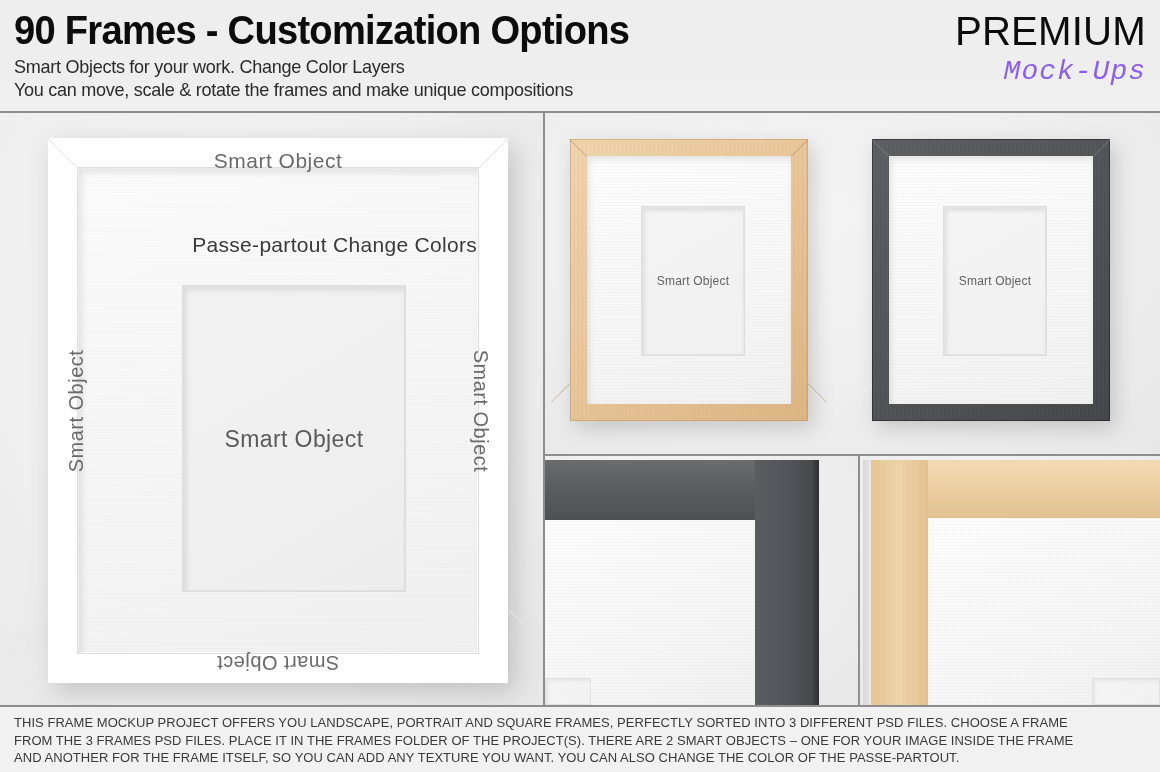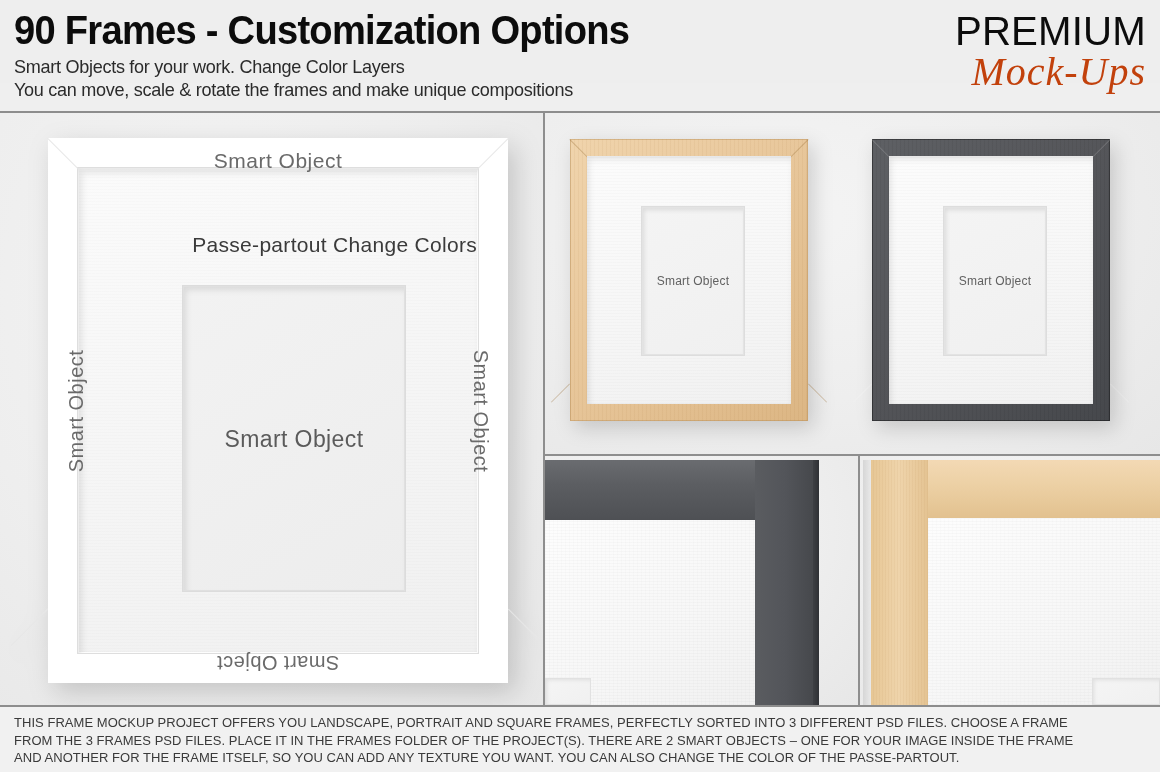--- a/index.html
+++ b/index.html
@@ -71,26 +71,26 @@
     font-size: 41px;
     font-weight: 400;
     letter-spacing: 0.2px;
     color: #0c0c0c;
     line-height: 46px;
     transform: scaleX(0.98);
     transform-origin: right center;
     white-space: nowrap;
   }
   .mockups-word {
-    font-family: Liberation Serif, serif;
-    font-size: 40px;
+    font-family: Liberation Mono, monospace;
+    font-size: 28px;
     font-weight: 400;
     font-style: italic;
     letter-spacing: 1px;
-    color: #c2410c;
+    color: #8b5cf6;
     line-height: 40px;
     margin-top: -2px;
     white-space: nowrap;
   }
 
   .header-rule {
     position: absolute;
     left: 0; top: 111px;
     width: 1160px;
     height: 2px;

